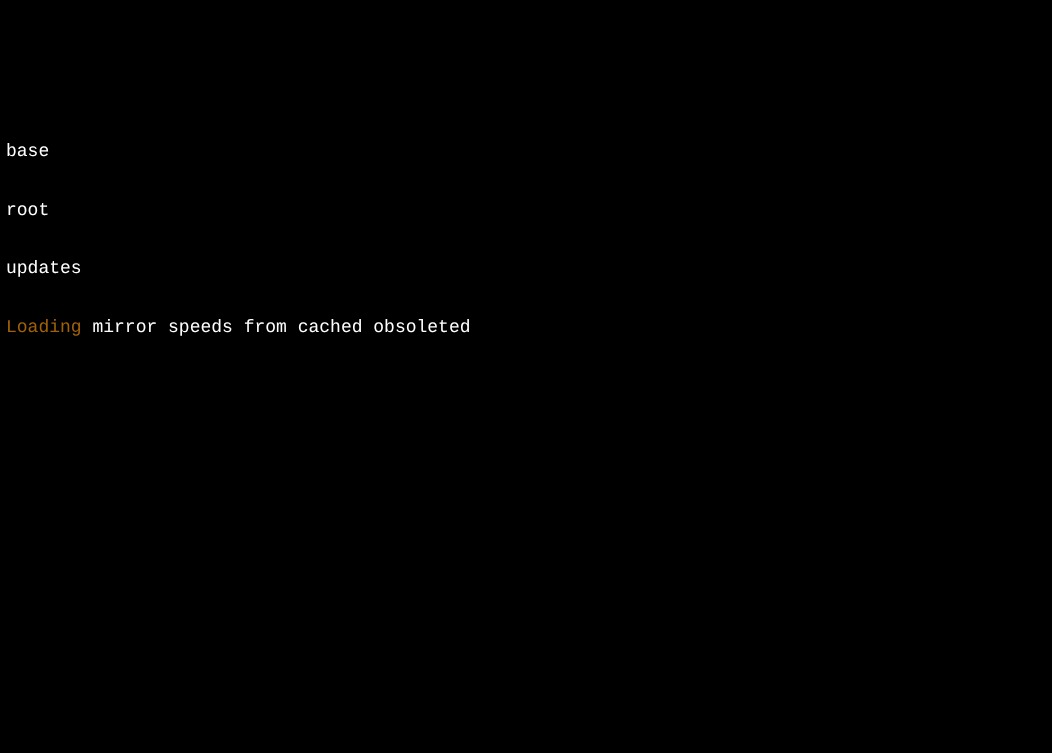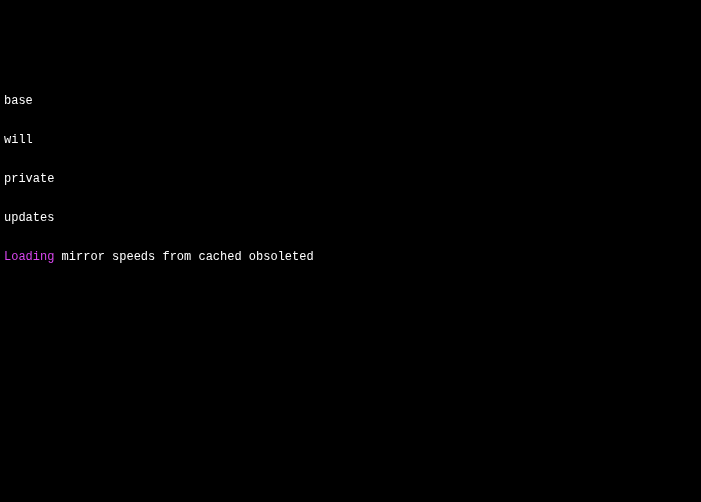--- a/index.html
+++ b/index.html
@@ -16,31 +16,30 @@
     white-space: pre;
   }
   .terminal {
     padding: 4px 4px;
     position: relative;
     width: 701px;
     height: 502px;
     box-sizing: border-box;
   }
   .line { white-space: pre; }
-  .cyan { color: #d946ef; }
+  .cyan { color: #a16207; }
 </style>
 </head>
 <body>
 
 
 
 <div class="terminal">
   <div class="line">base</div>
-  <div class="line">will</div>
-  <div class="line">private</div>
+  <div class="line">root</div>
   <div class="line">updates</div>
   <div class="line"><span class="cyan">Loading</span><span> mirror speeds from cached obsoleted</span></div>
   
   
   
   
   
   
   
   

